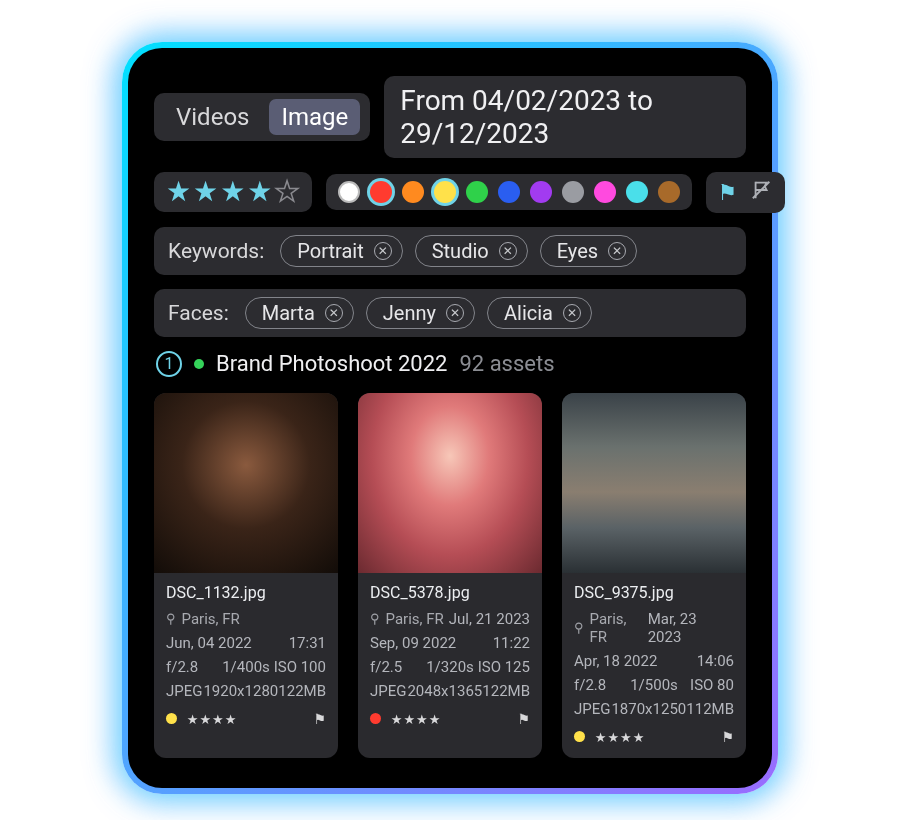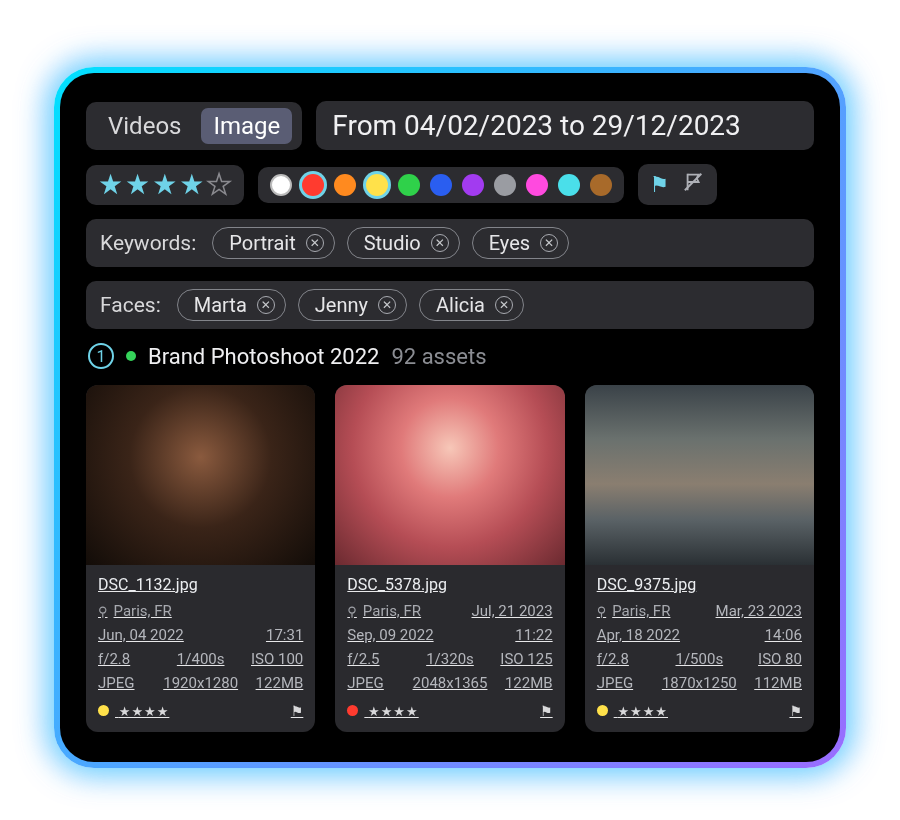--- a/index.html
+++ b/index.html
@@ -3,21 +3,21 @@
 <meta charset="utf-8">
 <style>
   * { box-sizing: border-box; margin: 0; padding: 0; }
   body {
     width: 900px; height: 820px;
     background: #fff;
     font-family: -apple-system, BlinkMacSystemFont, "Segoe UI", Roboto, sans-serif;
     display: flex; align-items: center; justify-content: center;
   }
   .outer-glow {
-    width: 792px; padding: 6px;
+    width: 656px; padding: 6px;
     border-radius: 40px;
     background: linear-gradient(135deg, #00e0ff, #9a6cff);
     box-shadow: 0 0 30px 6px rgba(0, 220, 255, 0.55), 0 0 30px 6px rgba(150,100,255,0.35);
     margin-top: 15px;
   }
   .panel {
     background: #000;
     border-radius: 34px;
     padding: 28px 26px 30px 26px;
     color: #e8e8ea;
@@ -66,21 +66,21 @@
   }
   .collection-hdr { display:flex; align-items:center; gap:12px; font-size:22px; margin: 10px 0 16px 2px;}
   .circ-no {
     width:26px; height:26px; border:2px solid #6fd3e8; border-radius:50%;
     display:flex; align-items:center; justify-content:center;
     color:#6fd3e8; font-size:16px;
   }
   .dot-green { width:10px; height:10px; background:#35d35a; border-radius:50%; }
   .coll-name { color:#efeff1; }
   .coll-count { color:#8b8d93; }
-  .grid { display:flex; gap:20px;text-decoration:underline; }
+  .grid { display:flex; gap:20px; }
   .card {
     background:#2a2a2e; border-radius:12px; overflow:hidden;
     width: 245px; display:flex; flex-direction:column;
   }
   .thumb { width:100%; height:180px; }
   .meta { padding:10px 12px 12px 12px; font-size:15px; color:#b4b6bc; display:flex; flex-direction:column; gap:6px;}
   .fname { color:#eceef1; font-size:16px; margin-bottom:2px;}
   .mrow { display:flex; justify-content:space-between; align-items:center;}
   .loc { display:flex; gap:6px; align-items:center; color:#a8aab0;}
   .anchor-icon { font-size:13px; color:#9ea0a6;}

